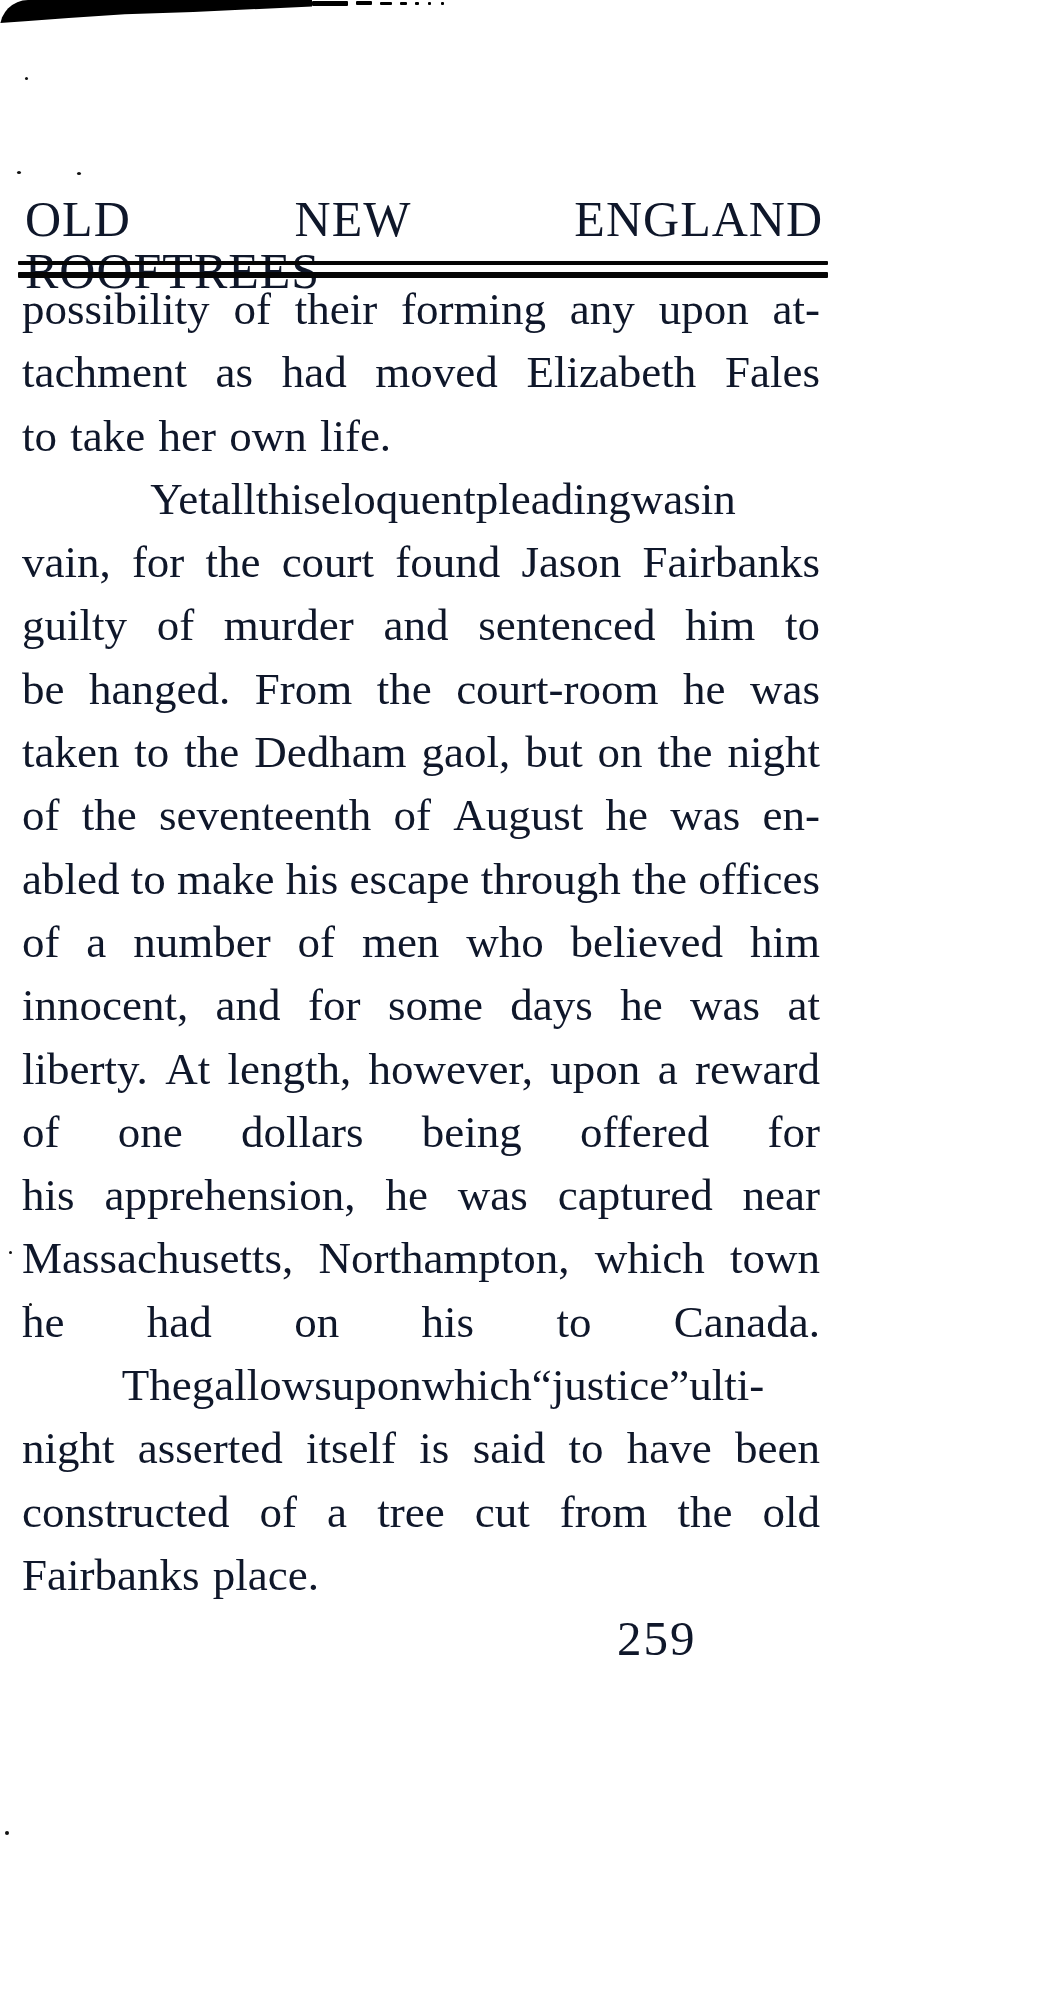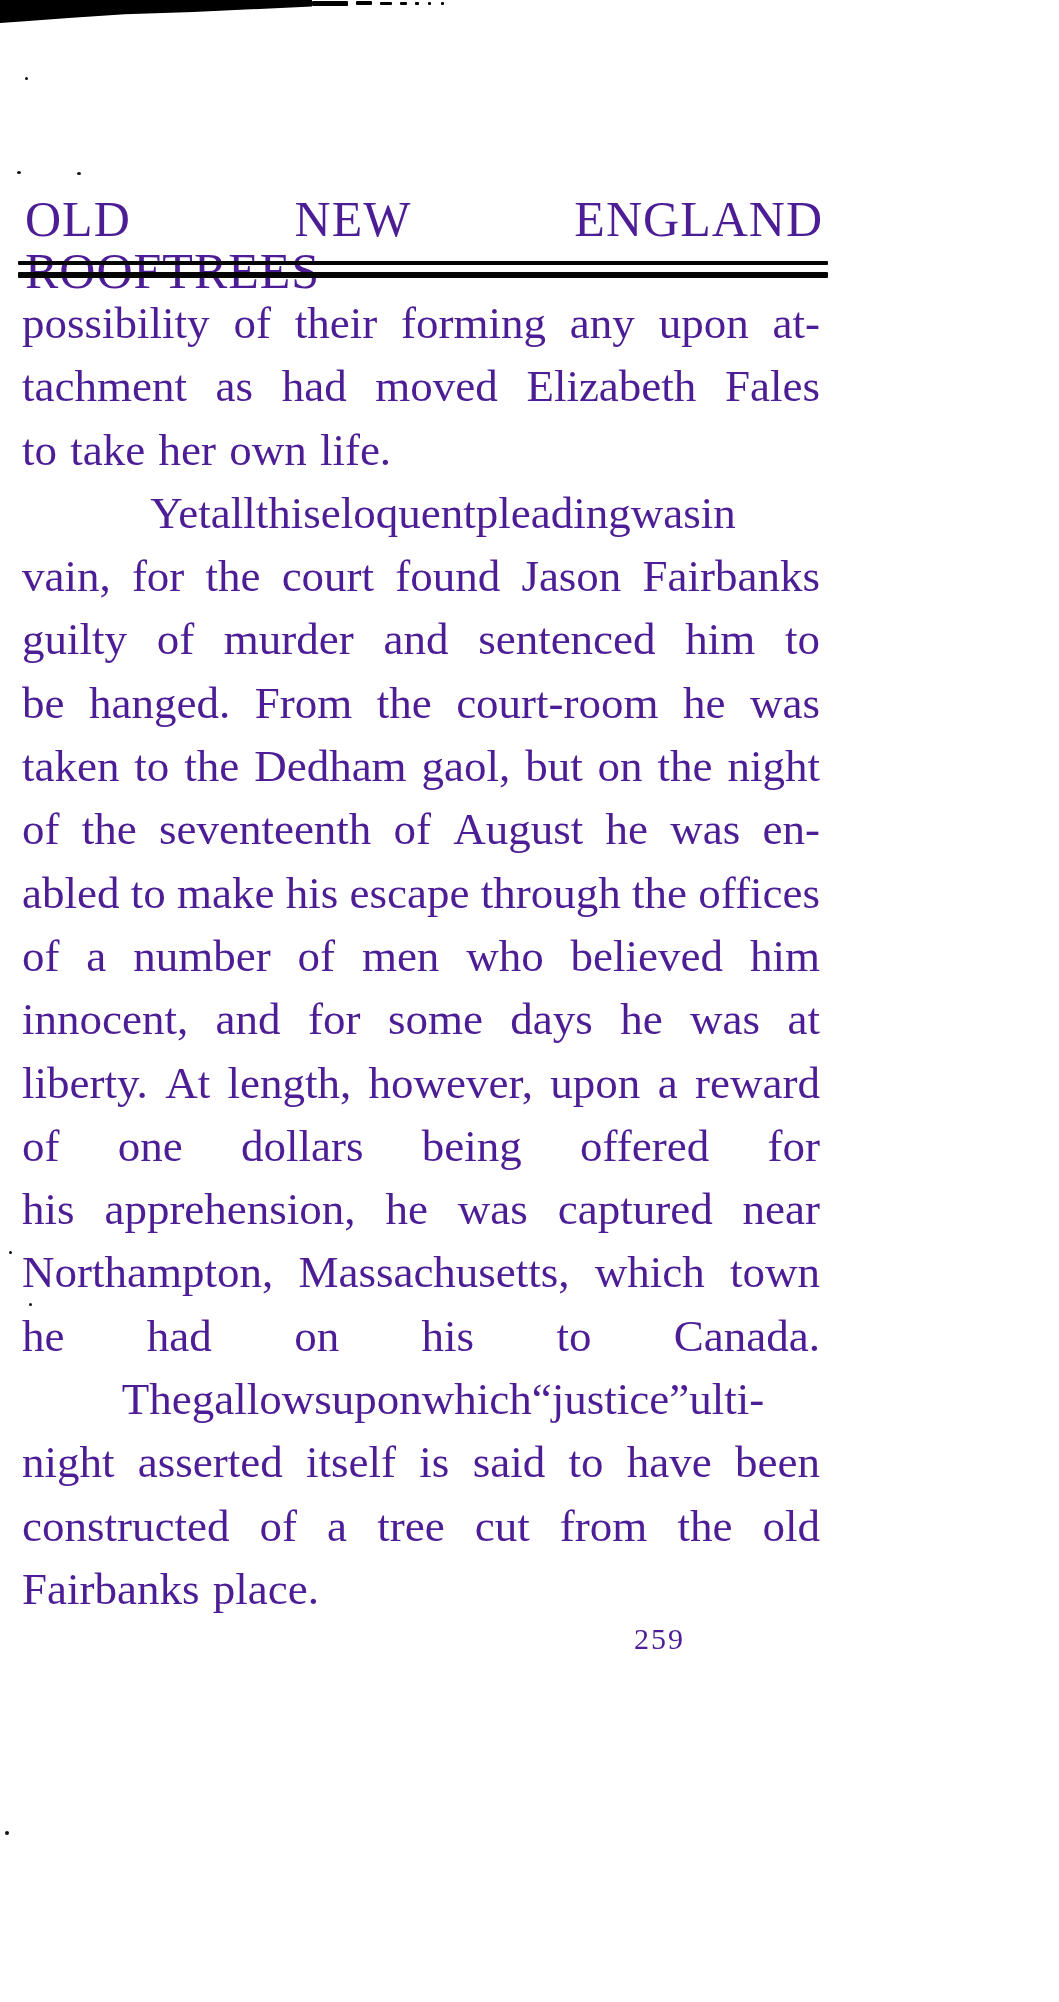--- a/index.html
+++ b/index.html
@@ -3,21 +3,22 @@
 <meta charset="utf-8">
 <style>
   html, body { margin: 0; padding: 0; background: #ffffff; }
   .page {
     position: relative;
     width: 1059px;
     height: 2002px;
     background: #ffffff;
     overflow: hidden;
     font-family: "Liberation Serif", "DejaVu Serif", serif;
-    color: #4c1d95;
+    color: #0f172a;
+    border-radius: 28px;
   }
 
   
   .running-header {
     position: absolute;
     left: 25px;
     top: 193px;
     width: 798px;
     font-size: 50px;
     line-height: 52px;
@@ -30,40 +31,40 @@
 
   
   .rule { position: absolute; left: 18px; width: 810px; background: #050505; border-radius: 1px; }
   .rule-top { top: 261px; height: 4px; }
   .rule-bottom { top: 272px; height: 6px; }
 
   
   .body-text {
     position: absolute;
     left: 22px;
-    top: 292px;
+    top: 278px;
     width: 798px;
     font-size: 45px;
     line-height: 63.3px;
   }
   .line { height: 63.3px; overflow: visible; }
   .line.justify, .line.justify-indent {
     display: flex;
     justify-content: space-between;
     align-items: baseline;
   }
   .line.justify-indent { padding-left: 44px; justify-content: center; }
   .line.plain { display: block; word-spacing: 2px; }
 
   
   .page-number {
     position: absolute;
-    left: 634px;
+    left: 617px;
     top: 1612px;
-    font-size: 30px;
+    font-size: 49px;
     line-height: 54px;
     letter-spacing: 2px;
   }
 
   
   .smudge-top {
     position: absolute;
     left: 0; top: 0;
     width: 312px; height: 23px;
     background: #000;
@@ -237,22 +238,22 @@
       </div>
       <div class="line justify">
         <span>his</span>
         <span>apprehension,</span>
         <span>he</span>
         <span>was</span>
         <span>captured</span>
         <span>near</span>
       </div>
       <div class="line justify">
+        <span>Massachusetts,</span>
         <span>Northampton,</span>
-        <span>Massachusetts,</span>
         <span>which</span>
         <span>town</span>
       </div>
       <div class="line justify">
         <span>he</span>
         <span>had</span>
         <span>on</span>
         <span>his</span>
         <span>to</span>
         <span>Canada.</span>

